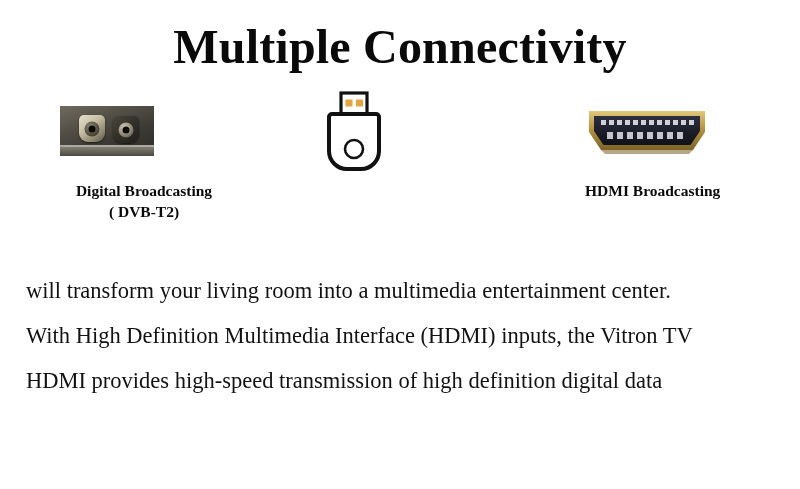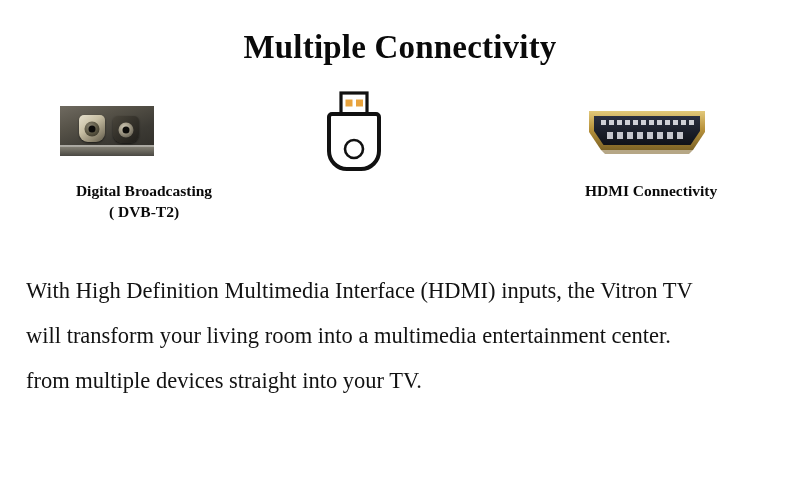--- a/index.html
+++ b/index.html
@@ -19,21 +19,21 @@
 
   
   .page-title {
     position: absolute;
     left: 0;
     top: 24px;
     width: 800px;
     text-align: center;
     font-family: "Liberation Serif", "DejaVu Serif", serif;
     font-weight: bold;
-    font-size: 33px;
+    font-size: 48px;
     line-height: 46px;
     letter-spacing: 0.2px;
     color: #0a0a0a;
   }
 
   
   .feature-row {
     position: absolute;
     left: 60px;
     top: 88px;
@@ -244,23 +244,23 @@
             <rect x="52" y="27" width="6" height="7"></rect>
           <rect x="62" y="27" width="6" height="7"></rect>
             <rect x="72" y="27" width="6" height="7"></rect>
           <rect x="82" y="27" width="6" height="7"></rect>
             <rect x="92" y="27" width="6" height="7"></rect>
         </g>
 
         <path d="M16 45 H108 L104 49 H20 Z" fill="#9d8a5e" opacity="0.75"></path>
       </svg>
     </div>
-    <div class="feature-label">HDMI Connectivity</div>
+    <div class="feature-label">HDMI Broadcasting</div>
   </div>
 
 
 </div>
 
 <div class="body-copy">
+  <span class="line">will transform your living room into a multimedia entertainment center.</span>
   <span class="line">With High Definition Multimedia Interface (HDMI) inputs, the Vitron TV</span>
-  <span class="line">will transform your living room into a multimedia entertainment center.</span>
-  <span class="line">from multiple devices straight into your TV.</span>
+  <span class="line">HDMI provides high-speed transmission of high definition digital data</span>
 </div>
 
 </body></html>

